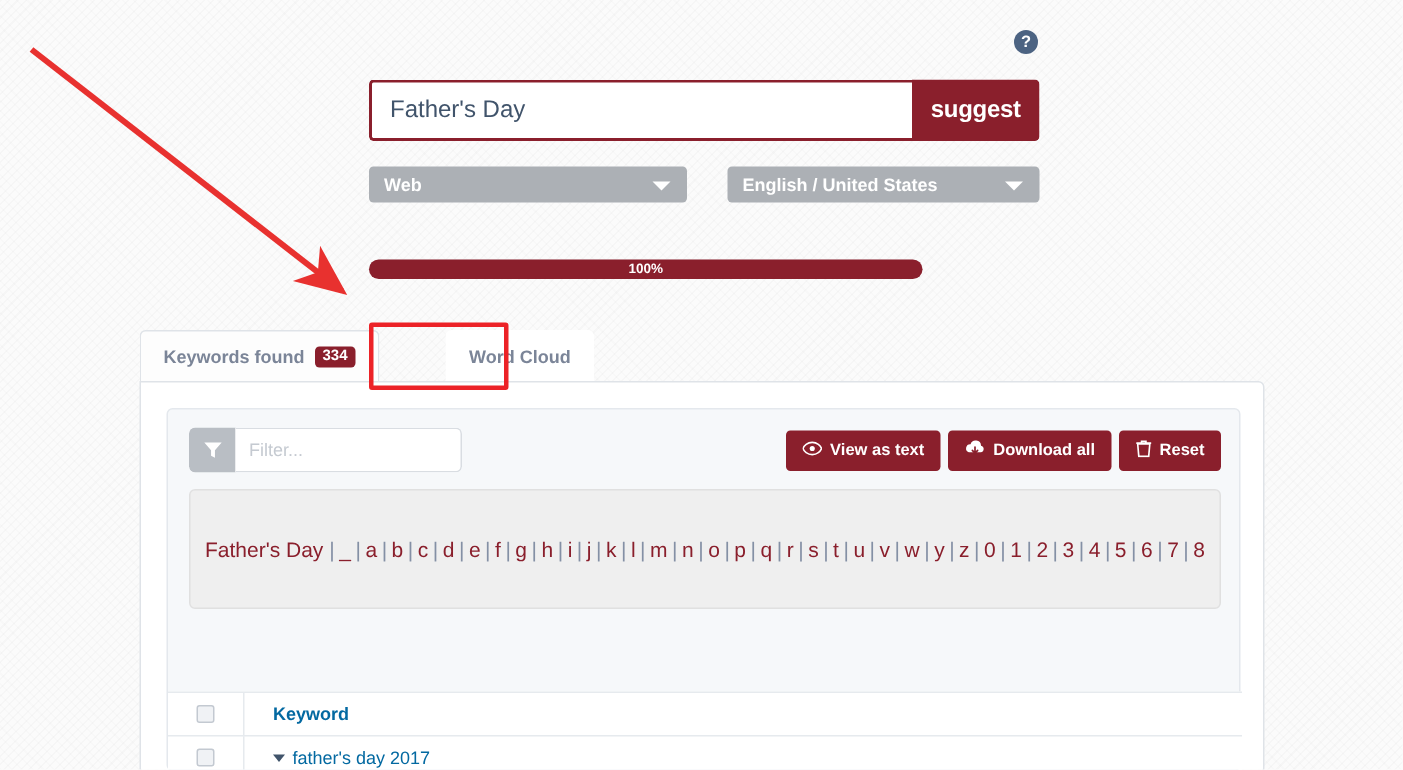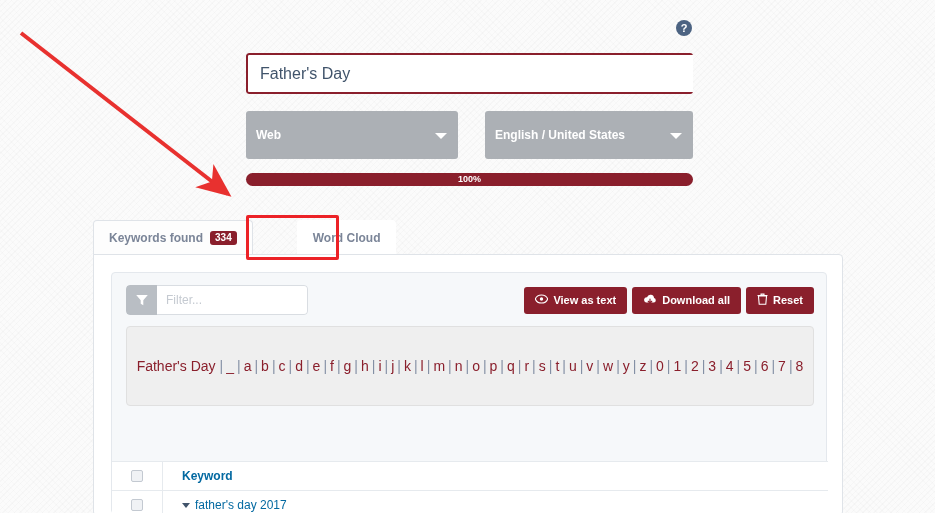--- a/index.html
+++ b/index.html
@@ -92,21 +92,21 @@
   
   .select-row {
     position: absolute;
     left: 246px;
     top: 111px;
     width: 447px;
     display: flex;
     justify-content: space-between;
   }
   .sel {
-    height: 48px;
+    height: 24px;
     background: #acb0b5;
     border-radius: 3px;
     color: #ffffff;
     font-size: 12px;
     font-weight: bold;
     display: flex;
     align-items: center;
     padding: 0 10px;
     cursor: pointer;
     position: relative;
@@ -123,21 +123,21 @@
     border-left: 6px solid transparent;
     border-right: 6px solid transparent;
     border-top: 6px solid #ffffff;
   }
 
   
   .progress-wrap {
     position: absolute;
     left: 246px;
     top: 173px;
-    width: 447px;
+    width: 369px;
     height: 13px;
     background: #e9e9e9;
     border-radius: 7px;
   }
   .progress-fill {
     height: 100%;
     width: 100%;
     background: #8a1f2c;
     border-radius: 7px;
     color: #ffffff;
@@ -387,20 +387,21 @@
 </style>
 </head>
 <body>
 
 <div id="root">
 
   <div class="help-icon">?</div>
 
   <div class="search-row">
     <input class="search-input" type="text" value="Father's Day" placeholder="Enter keyword" style="">
+    <button class="suggest-btn">suggest</button>
   </div>
 
   <div class="select-row">
     <div class="sel sel-web">
       <span>Web</span>
       <span class="caret"></span>
     </div>
     <div class="sel sel-lang">
       <span>English / United States</span>
       <span class="caret"></span>

